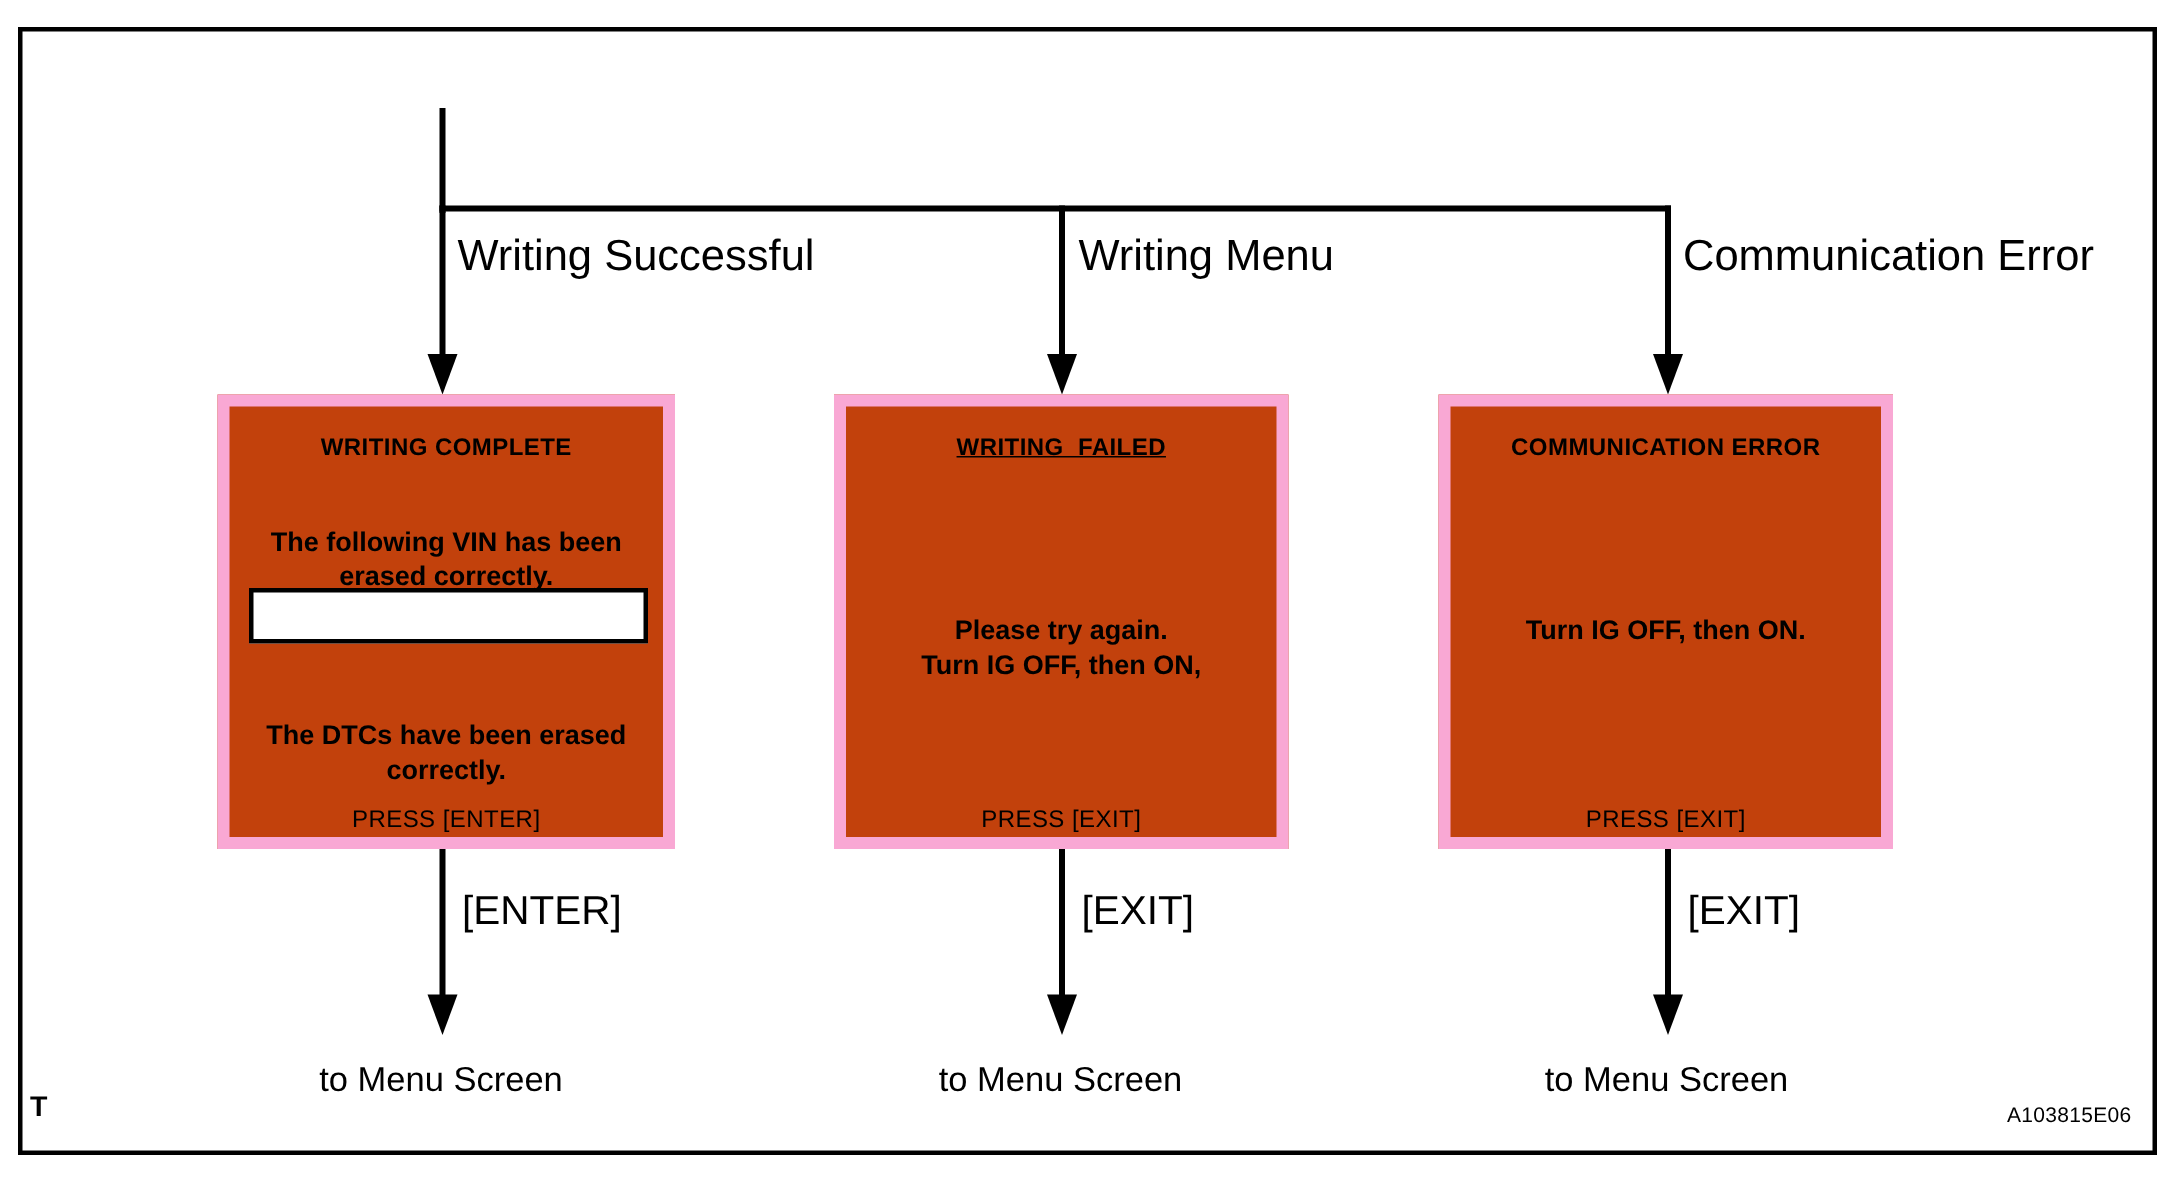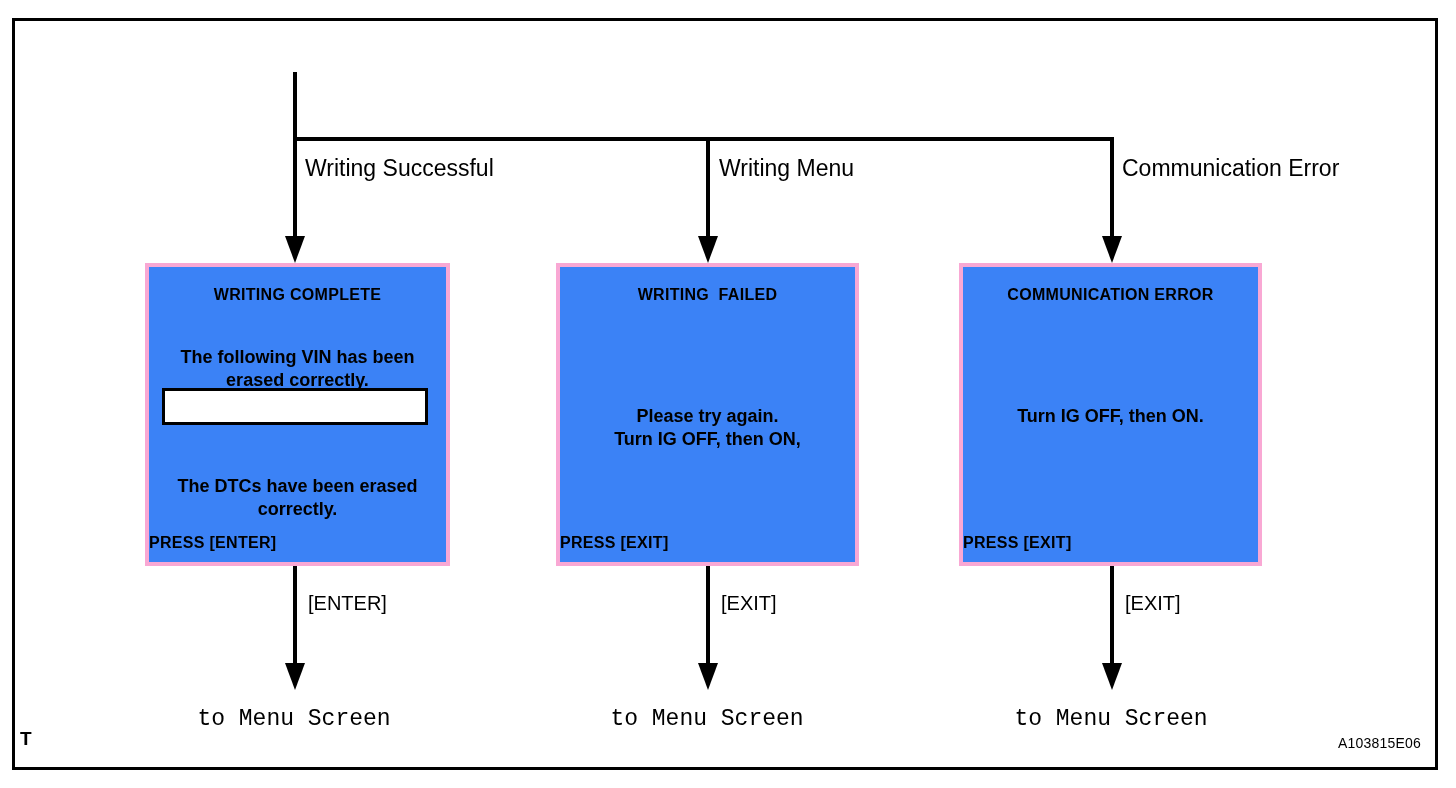--- a/index.html
+++ b/index.html
@@ -70,48 +70,48 @@
     width: 0;
     height: 0;
     border-left: 10px solid transparent;
     border-right: 10px solid transparent;
     border-top: 27px solid #000;
   }
 
   
   .branch-label {
     position: absolute;
-    font-size: 23px;
+    font-size: 29px;
     white-space: nowrap;
     font-family: "Liberation Sans", sans-serif;
   }
 
   
   .key-label {
     position: absolute;
-    font-size: 20px;
+    font-size: 27px;
     white-space: nowrap;
     font-family: "Liberation Sans", sans-serif;
   }
 
   
   .terminal-label {
     position: absolute;
     font-size: 23px;
     white-space: nowrap;
     transform: translateX(-50%);
-    font-family: Liberation Mono, monospace;
+    font-family: Liberation Sans, sans-serif;
   }
 
   
   .screen-box {
     position: absolute;
-    border: 4px solid #f9a8d4;
+    border: 8px solid #f9a8d4;
     box-sizing: border-box;
-    background: #3b82f6;
+    background: #c2410c;
   }
   .screen-inner {
     position: relative;
     width: 100%;
     height: 100%;
   }
   .scr-title {
     position: absolute;
     left: 0;
     right: 0;
@@ -130,23 +130,23 @@
     font-size: 18px;
     font-weight: bold;
     line-height: 1.25;
     font-family: "Liberation Sans", sans-serif;
     margin-top: 22px;
   }
   .scr-footer {
     position: absolute;
     left: 0;
     right: 0;
-    text-align: left;
+    text-align: center;
     font-size: 16px;
-    font-weight: bold;
+    font-weight: normal;
     letter-spacing: 0.3px;
     font-family: "Liberation Sans", sans-serif;
   }
   .vin-field {
     position: absolute;
     border: 3px solid #000;
     box-sizing: border-box;
     background: #fff;
   }
 </style>
@@ -189,21 +189,21 @@
       <div class="scr-body" style="top:186px;">
         <div>The DTCs have been erased</div>
         <div>correctly.</div>
       </div>
       <div class="scr-footer" style="top:267px;">PRESS [ENTER]</div>
     </div>
   </div>
 
   <div class="screen-box" style="left:556px; top:263px; width:303px; height:303px;">
     <div class="screen-inner">
-      <div class="scr-title" style="top:19px;">WRITING  FAILED</div>
+      <div class="scr-title" style="top:19px;text-decoration:underline;">WRITING  FAILED</div>
       <div class="scr-body" style="top:116px;">
         <div>Please try again.</div>
         <div>Turn IG OFF, then ON,</div>
       </div>
       <div class="scr-footer" style="top:267px;">PRESS [EXIT]</div>
     </div>
   </div>
 
   <div class="screen-box" style="left:959px; top:263px; width:303px; height:303px;">
     <div class="screen-inner">

